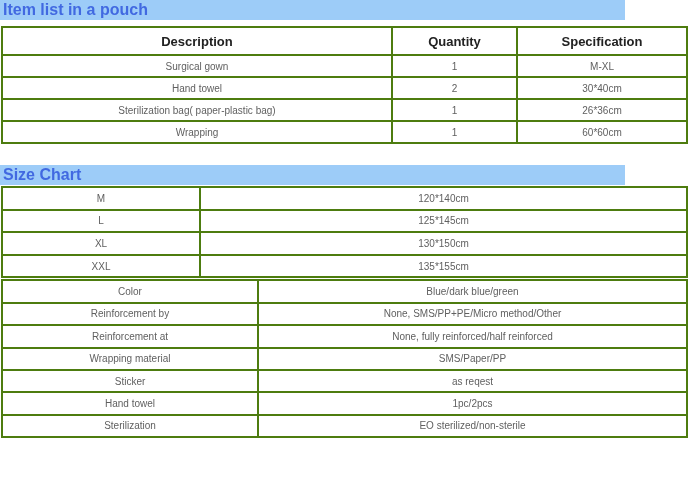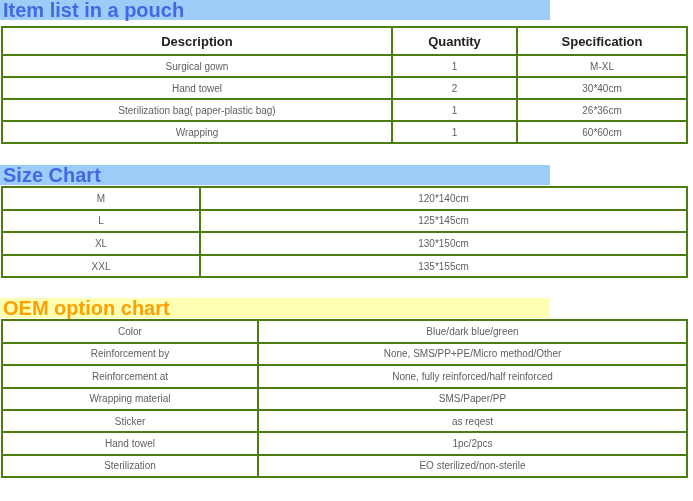--- a/index.html
+++ b/index.html
@@ -9,25 +9,25 @@
     font-family: "Liberation Sans", sans-serif;
   }
   body {
     width: 693px;
     height: 501px;
     overflow: hidden;
   }
   .strip {
     height: 20px;
     line-height: 20px;
-    font-size: 20px;
+    font-size: 16px;
     font-weight: bold;
     padding-left: 3px;
     box-sizing: border-box;
-    width: 550px;
+    width: 625px;
   }
   .strip-blue {
     background: #9DCCF8;
     color: #4169E1;
   }
   .strip-yellow {
     background: #FFFFB3;
     color: #FF9F00;
   }
   table {
@@ -131,21 +131,20 @@
           </tr>
           <tr>
             <td>XXL</td>
             <td>135*155cm</td>
           </tr>
         </tbody>
     </table>
   </section>
 
   <section>
-    <div class="strip strip-yellow" id="strip-oem">OEM option chart</div>
     <table id="table-oem">
       <colgroup>
         <col style="width:256px">
         <col style="width:429px">
       </colgroup>
       <tbody>
           <tr>
             <td>Color</td>
             <td>Blue/dark blue/green</td>
           </tr>

